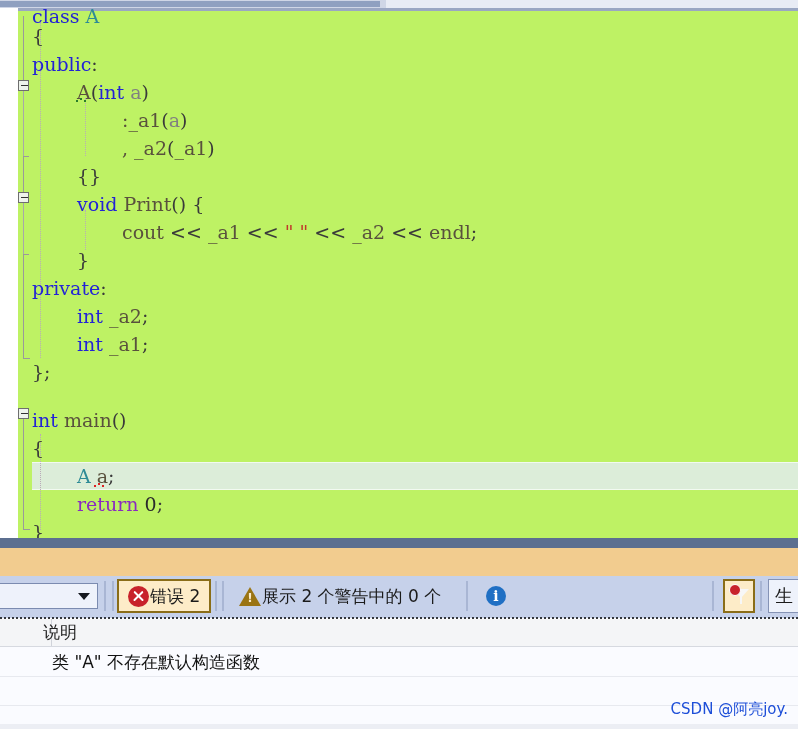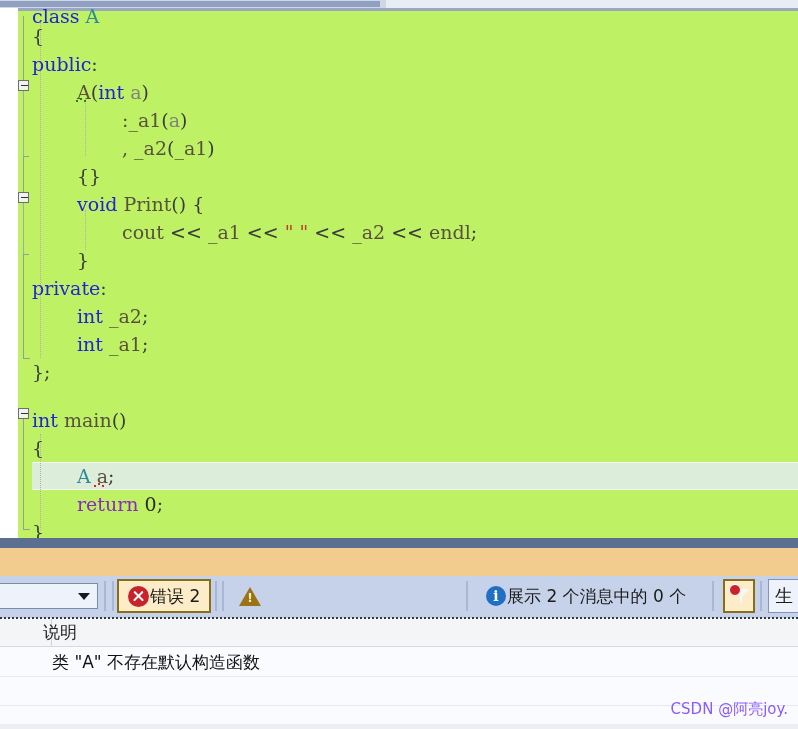--- a/index.html
+++ b/index.html
@@ -215,21 +215,21 @@
   }
   .row .desc{
     position:absolute;left:52px;top:0;height:28px;line-height:28px;
   }
   .rowsep{position:absolute;left:0;width:798px;height:1px;background:#e7e9ef;}
   .gridbottom{
     position:absolute;left:0;top:105px;width:798px;height:5px;background:#eceef4;
   }
   .watermark{
     position:absolute;right:10px;top:700px;
-    font-size:15px;color:#8b5cf6;
+    font-size:15px;color:#1d4ed8;
     font-family:"DejaVu Sans","Liberation Sans",sans-serif;
   }
 </style>
 </head>
 <body>
 
 <div id="app">
 
   <div class="hscroll">
     <div class="thumb"></div>
@@ -287,27 +287,27 @@
   <div class="tbtn active" style="left:117px;">
     <span class="ic-error"></span>
     <span>错误 2</span>
   </div>
 
   <div class="tsep" style="left:215px;"></div>
   <div class="tsep" style="left:222px;"></div>
 
   <div class="tbtn" style="left:230px;">
     <span class="ic-warn"></span>
+    <span>展示 2 个警告中的 0 个</span>
   </div>
 
   <div class="tsep" style="left:466px;"></div>
 
   <div class="tbtn" style="left:477px;">
     <span class="ic-info">i</span>
-    <span>展示 2 个消息中的 0 个</span>
   </div>
 
   <div class="tsep" style="left:712px;"></div>
 
   <div class="filterbtn">
     <span class="funnel"></span>
     <span class="funnelstem"></span>
     <span class="reddot"></span>
   </div>
 

